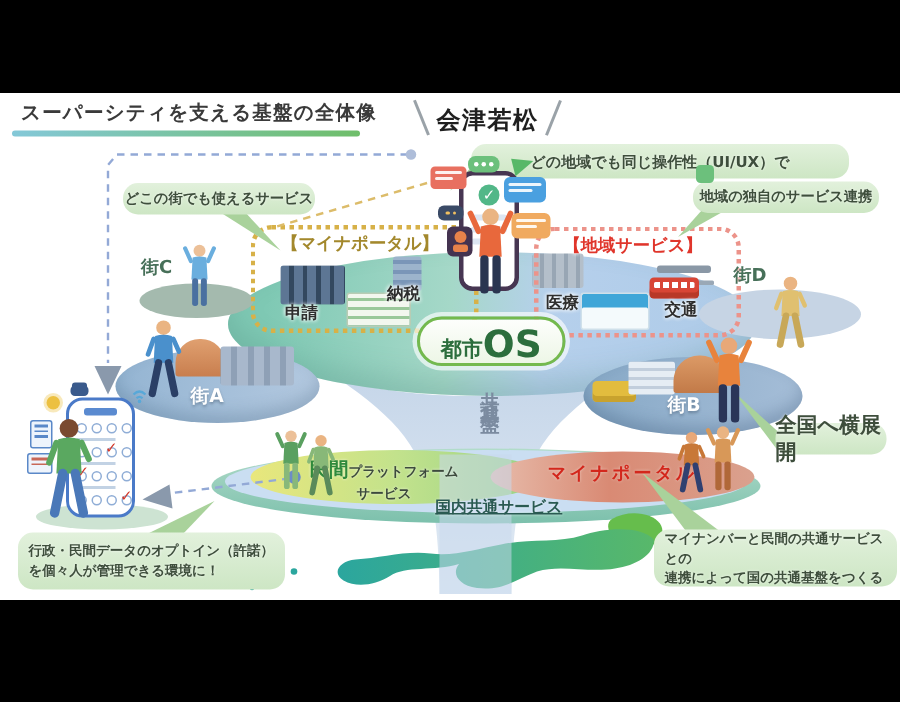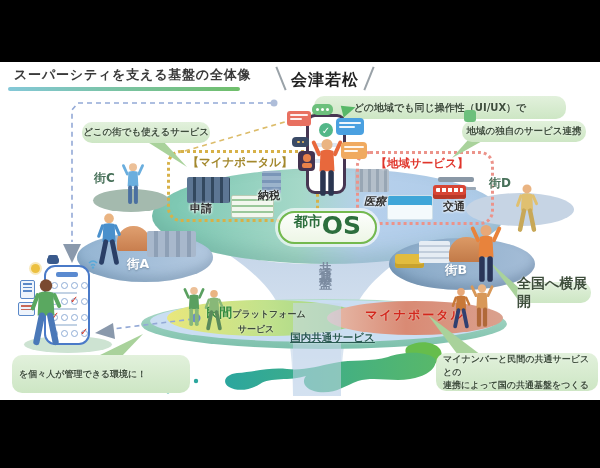--- a/index.html
+++ b/index.html
@@ -152,42 +152,43 @@
 
 <div style="position:absolute;left:280px;top:66px;width:1.6px;height:25px;background:#9aa2a8;transform:rotate(-22deg);"></div>
 <div style="position:absolute;left:368px;top:66px;width:1.6px;height:25px;background:#9aa2a8;transform:rotate(22deg);"></div>
 <div class="txt" style="left:287px;top:70px;width:76px;text-align:center;font-size:16px;font-weight:bold;color:#1f1f1f;letter-spacing:1px;">会津若松</div>
 
 <div class="bubble" style="left:314px;top:96px;width:252px;height:23px;font-size:10px;">どの地域でも同じ操作性（UI/UX）で</div>
 <div class="bubble" style="left:462px;top:121px;width:124px;height:21px;font-size:9.5px;">地域の独自のサービス連携</div>
 <div class="bubble" style="left:82px;top:122px;width:128px;height:21px;font-size:9.5px;">どこの街でも使えるサービス</div>
 <div class="bubble" style="left:517px;top:282px;width:74px;height:21px;font-size:14px;">全国へ横展開</div>
 <div class="bubble" style="left:12px;top:355px;width:178px;height:38px;font-size:9px;flex-direction:column;align-items:flex-start;padding:2px 7px;box-sizing:border-box;">
+  <span>行政・民間データのオプトイン（許諾）</span>
   <span>を個々人が管理できる環境に！</span>
 </div>
 <div class="bubble" style="left:436px;top:353px;width:162px;height:38px;font-size:9px;flex-direction:column;align-items:flex-start;padding:2px 7px;box-sizing:border-box;">
   <span>マイナンバーと民間の共通サービスとの</span>
   <span>連携によって国の共通基盤をつくる</span>
 </div>
 
 <div class="lbl" style="left:167px;top:155px;width:146px;text-align:center;font-size:11.5px;color:#a3882c;">【マイナポータル】</div>
 <div class="lbl" style="left:356px;top:156px;width:132px;text-align:center;font-size:11.5px;color:#e0352b;">【地域サービス】</div>
 <div class="lbl" style="left:190px;top:201px;font-size:11px;">申請</div>
 <div class="lbl" style="left:258px;top:188px;font-size:11px;">納税</div>
-<div class="lbl" style="left:364px;top:194px;font-size:11px;font-style:italic;">医療</div>
+<div class="lbl" style="left:364px;top:194px;font-size:11px;">医療</div>
 <div class="lbl" style="left:443px;top:199px;font-size:11px;">交通</div>
 
 <div class="townlbl" style="left:94px;top:170px;">街C</div>
 <div class="townlbl" style="left:489px;top:175px;">街D</div>
 <div class="townlbl-w" style="left:127px;top:256px;">街A</div>
 <div class="townlbl-w" style="left:445px;top:262px;">街B</div>
 
 <div style="position:absolute;left:278px;top:211px;width:99px;height:33px;border-radius:18px;
   background:linear-gradient(180deg,#fdfefc,#edf6e6);border:2.5px solid #74b94e;box-sizing:border-box;
-  box-shadow:0 0 0 3px rgba(255,255,255,.65);display:flex;align-items:flex-start;justify-content:center;">
+  box-shadow:0 0 0 3px rgba(255,255,255,.65);display:flex;align-items:flex-end;justify-content:center;">
   <span style="font-size:14px;font-weight:bold;color:#2c6e3d;">都市</span>
   <span style="font-size:25px;font-weight:bold;color:#2c6e3d;line-height:1;">OS</span>
 </div>
 
 <div style="position:absolute;left:316px;top:251px;height:86px;writing-mode:vertical-rl;text-orientation:upright;
   font-size:13px;font-weight:bold;color:#7b8ba0;letter-spacing:5px;">共通基盤</div>
 
 <div style="position:absolute;left:198px;top:302px;width:116px;text-align:center;text-shadow:0 0 2px rgba(255,255,255,.7);">
   <span style="font-size:13px;font-weight:bold;color:#2f8a3c;">民間</span><span style="font-size:9px;font-weight:bold;color:#3d4a3d;">プラットフォーム</span>
   <div style="font-size:9px;font-weight:bold;color:#3d4a3d;margin-top:1px;">サービス</div>

